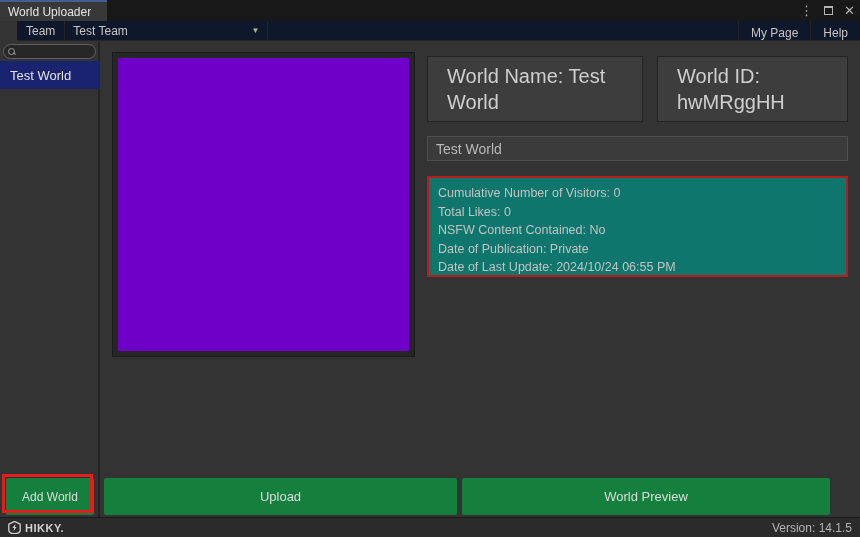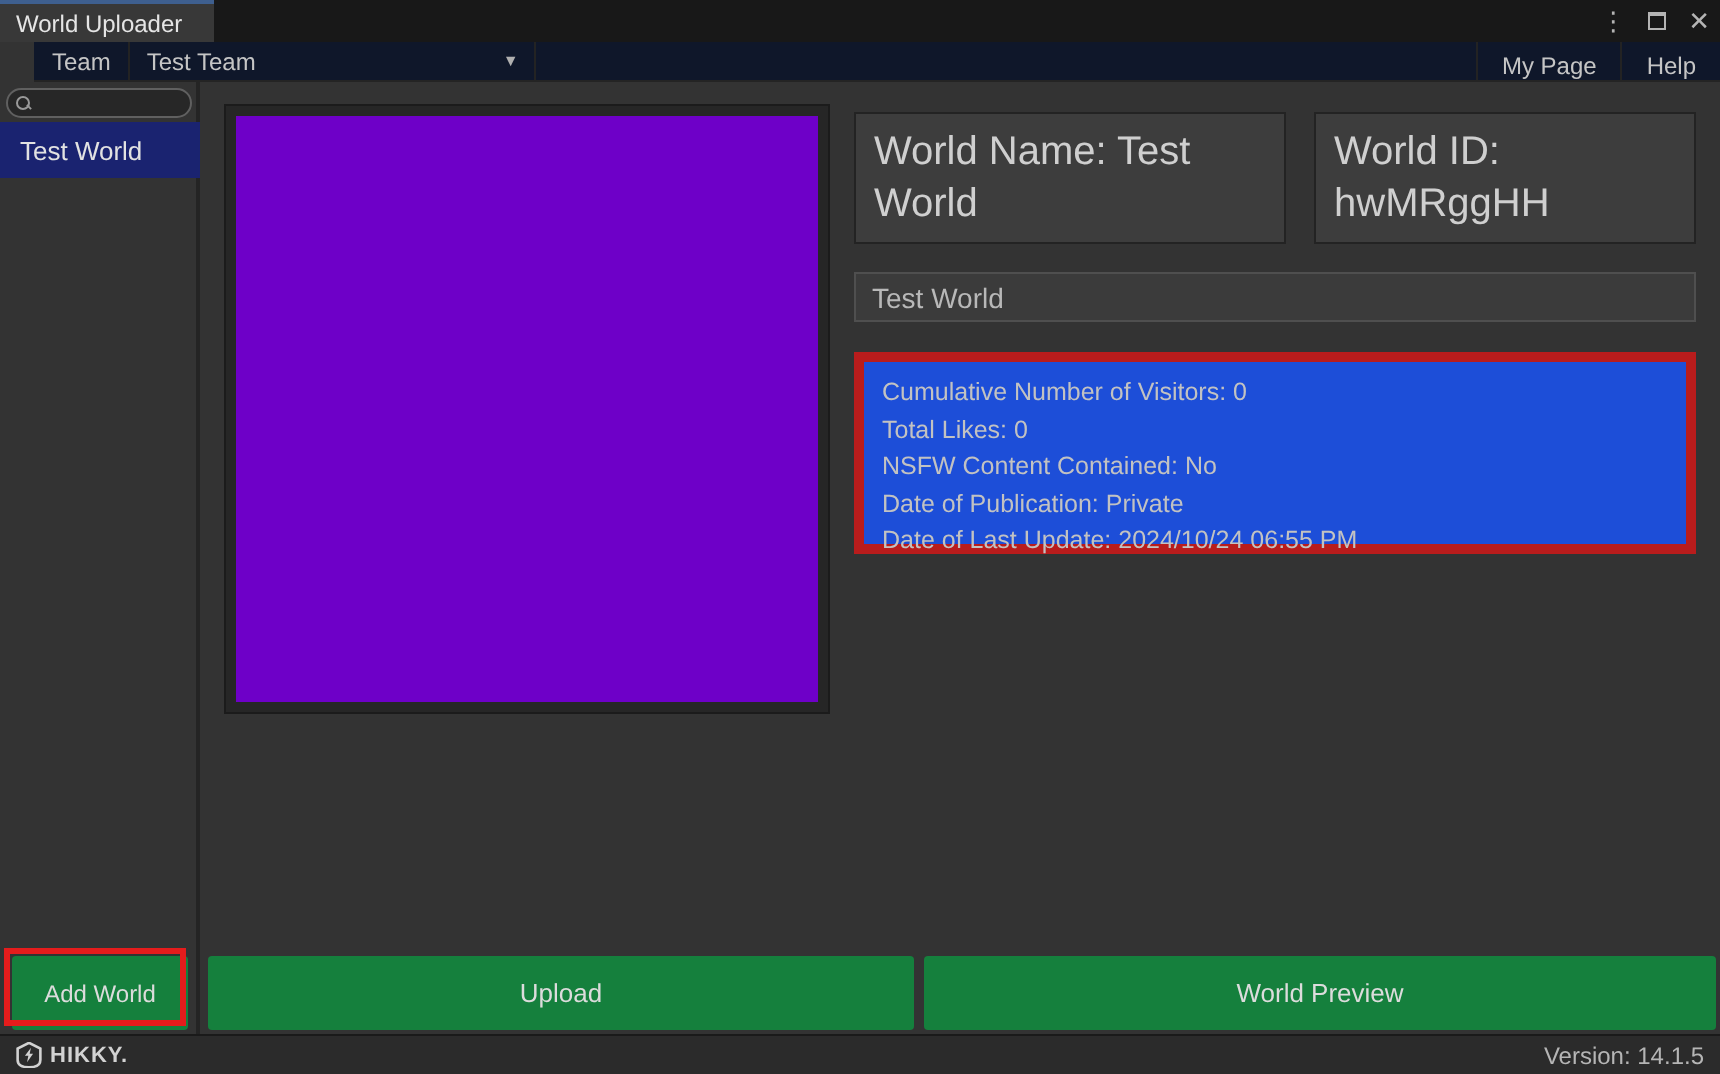--- a/index.html
+++ b/index.html
@@ -49,44 +49,44 @@
   }
   
   .thumb-frame {
     position:absolute; left:112px; top:52px; width:303px; height:305px;
     background:#262626; border:1px solid #1b1b1b; padding:5px;
   }
   .thumb-fill { width:100%; height:100%; }
   
   .hdr-box {
     position:absolute; top:56px; height:66px; background:#3d3d3d; border:1px solid #232323;
-    font-size:20px; line-height:26px; color:#cfcfcf; padding:6px 9px; overflow:hidden;
+    font-size:20px; line-height:26px; color:#cfcfcf; padding:6px 19px; overflow:hidden;
   }
   .hdr-name { left:427px; width:216px; }
   .hdr-id   { left:657px; width:191px; }
   .name-field {
     position:absolute; left:427px; top:136px; width:421px; height:25px;
     background:#3b3b3b; border:1px solid #4f4f4f; display:flex; align-items:center;
     padding-left:8px; font-size:14px; color:#b8b8b8;
   }
   .info-box {
     position:absolute; left:427px; top:176px; width:421px; height:101px;
-    background:#1d4ed8; border:5px solid #b91c1c; padding:6px 9px;
+    background:#0f766e; border:2px solid #b91c1c; padding:6px 9px;
     font-size:12.5px; color:#c2c2c2;
   }
   .info-box .line { line-height:18.5px; }
   
   .btn {
     position:absolute; background:#15803d; border:none; border-radius:2px;
     color:#dcdcdc; font-size:13px; font-family:"Liberation Sans", sans-serif;
     display:flex; align-items:center; justify-content:center;
   }
   .btn-add    { left:6px;  top:478px; width:88px;  height:37px; font-size:12px; }
   .btn-upload { left:104px; top:478px; width:353px; height:37px; }
-  .btn-preview{ left:462px; top:478px; width:396px; height:37px; }
+  .btn-preview{ left:462px; top:478px; width:368px; height:37px; }
   .red-frame {
     position:absolute; left:2px; top:474px; width:91px; height:39px;
     border:3px solid #e51c1c; pointer-events:none; z-index:5;
   }
   
   .statusbar {
     position:absolute; left:0; right:0; bottom:0; height:20px; background:#2b2b2b;
     border-top:1px solid #1a1a1a; display:flex; align-items:center; padding:0 8px;
     font-size:12px; color:#b5b5b5;
   }

